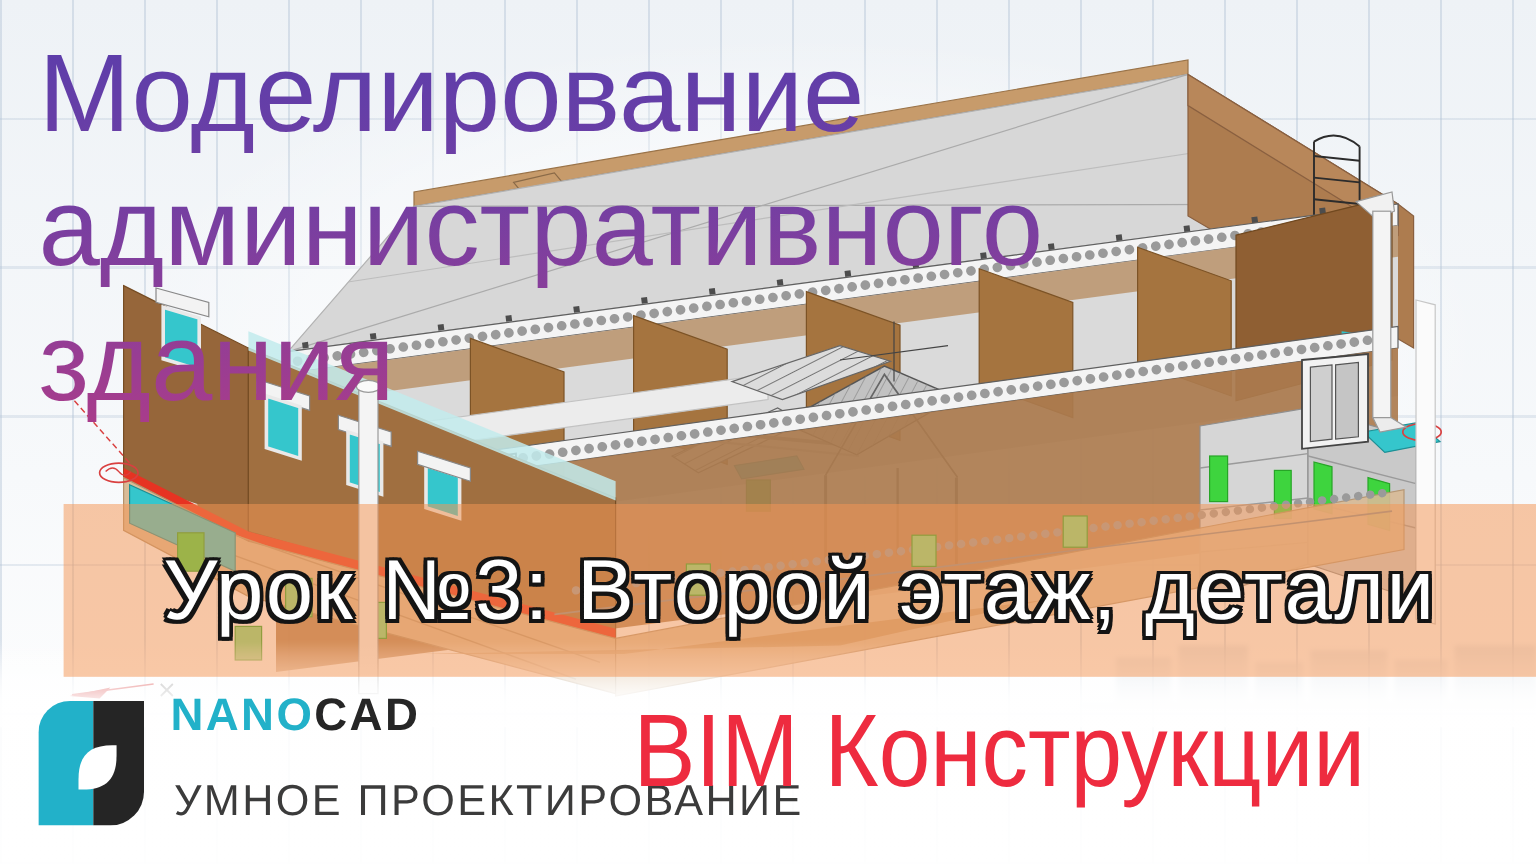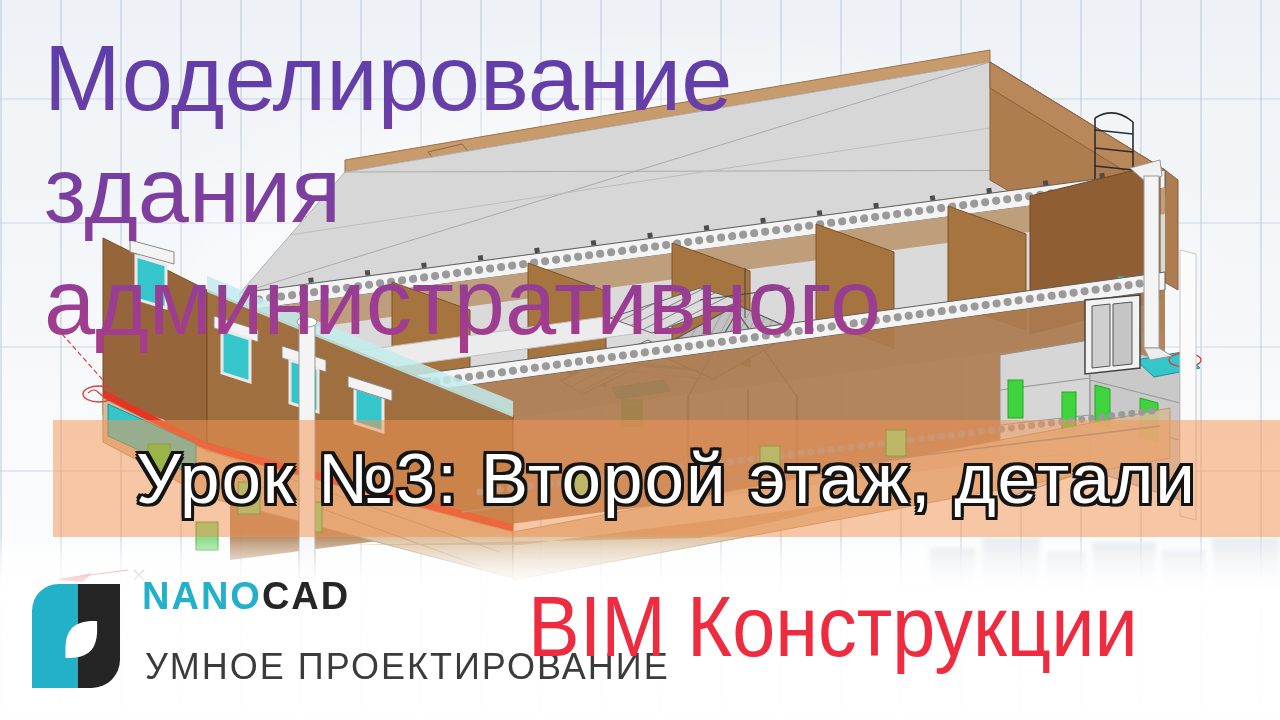--- a/index.html
+++ b/index.html
@@ -21,29 +21,29 @@
   }
   .bottom-wash{
     position:absolute;inset:0;
     background:linear-gradient(180deg, rgba(255,255,255,0) 0 74%, rgba(255,255,255,.88) 81%, rgba(255,255,255,.97) 100%);
   }
   .model-svg{position:absolute;left:0;top:0;}
   .skyline-svg{position:absolute;left:0;top:0;}
 
   
   .title{
-    position:absolute;left:44px;top:22px;z-index:6;
+    position:absolute;left:32px;top:22px;z-index:6;
     font-size:92px;line-height:112px;font-weight:normal;letter-spacing:0;
     background:linear-gradient(180deg,#5a3dab 0%,#6f3fa4 38%,#8c3e99 70%,#aa3c8a 100%);
     -webkit-background-clip:text;background-clip:text;
     color:transparent;white-space:nowrap;
   }
   
   .band{
-    position:absolute;left:53px;top:420px;width:1227px;height:117px;z-index:5;
+    position:absolute;left:53px;top:420px;width:1227px;height:144px;z-index:5;
     background:rgba(244,149,85,.52);
     display:flex;align-items:center;justify-content:center;
   }
   .band-text{
     font-size:71px;color:#ffffff;letter-spacing:2px;white-space:nowrap;
     text-shadow:
       -3px -3px 0 #141414, 3px -3px 0 #141414, -3px 3px 0 #141414, 3px 3px 0 #141414,
       -3px 0 0 #141414, 3px 0 0 #141414, 0 -3px 0 #141414, 0 3px 0 #141414;
   }
   
@@ -268,22 +268,22 @@
 </svg>
 
 <div class="bottom-wash"></div>
 
 <div class="band">
   <div class="band-text">Урок №3: Второй этаж, детали</div>
 </div>
 
 <div class="title">
   <div>Моделирование</div>
+  <div>административного</div>
   <div>здания</div>
-  <div>административного</div>
 </div>
 
 <div class="logo-row">
   <svg class="logo-mark" width="88" height="104" viewBox="0 0 100 118">
     <path d="M30,0 H52 V118 H0 V30 A30,30 0 0 1 30,0 Z" fill="#22b1c9"></path>
     <path d="M52,0 H100 V86 A32,32 0 0 1 68,118 H52 Z" fill="#252525"></path>
     <path d="M38,74 C38,52 48,42 70,42 L74,42 L74,52 C74,74 64,84 42,84 L38,84 Z" fill="#ffffff"></path>
   </svg>
   <div class="logo-text"><span class="p1">NANO</span><span class="p2">CAD</span></div>
   <div class="logo-tagline">УМНОЕ ПРОЕКТИРОВАНИЕ</div>

